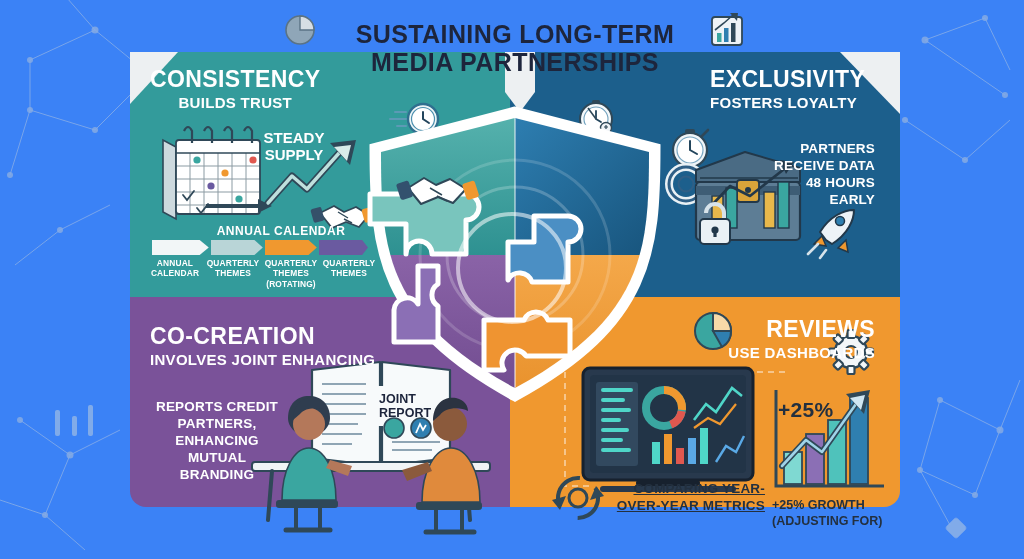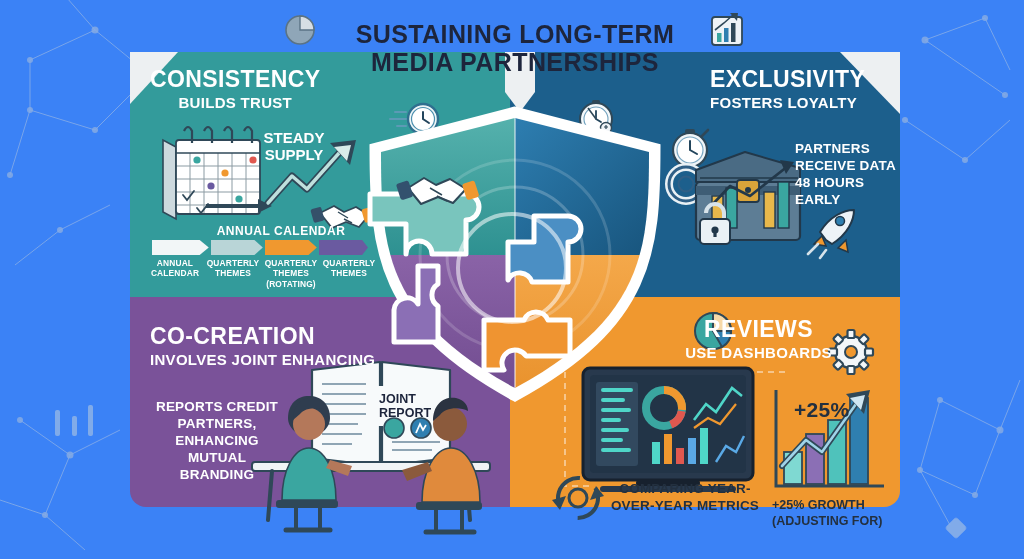--- a/index.html
+++ b/index.html
@@ -41,28 +41,28 @@
   .notch.lt{left:130px;top:52px;width:48px;height:52px;
     clip-path:polygon(0 0,100% 0,0 100%);}
 
   .heading{position:absolute;color:#ffffff;font-weight:bold;}
   .heading .h1{display:block;font-size:23px;letter-spacing:.4px;line-height:1.02;}
   .heading .h2{display:block;font-size:15px;letter-spacing:.3px;margin-top:3px;}
 
   .h-tl{left:150px;top:68px;text-align:center;}
   .h-tr{left:710px;top:68px;text-align:left;}
   .h-bl{left:150px;top:325px;text-align:left;}
-  .h-br{left:666px;top:318px;text-align:center;width:185px;}
+  .h-br{left:690px;top:318px;text-align:right;width:185px;}
 
   .body-txt{position:absolute;color:#fff;font-weight:bold;font-size:13.5px;
     line-height:1.26;letter-spacing:.2px;}
-  .b-tr{left:795px;top:140px;width:105px;text-align:left;}
+  .b-tr{left:770px;top:140px;width:105px;text-align:right;}
   .b-tr2{left:795px;top:253px;width:105px;text-align:center;}
   .b-bl{left:152px;top:398px;width:130px;text-align:center;}
-  .b-br{left:605px;top:480px;width:160px;text-align:center;color:#23303f;}
+  .b-br{left:605px;top:480px;width:160px;text-align:right;color:#23303f;text-decoration:underline;}
   .b-br-sub{position:absolute;left:772px;top:498px;width:120px;text-align:left;
     color:#23303f;font-weight:bold;font-size:12.5px;line-height:1.25;}
 
   .steady{position:absolute;left:258px;top:130px;width:72px;color:#fff;
     font-weight:bold;font-size:15px;line-height:1.1;text-align:center;}
 
   
   .cal-title{position:absolute;left:196px;top:224px;width:170px;text-align:center;
     color:#fff;font-weight:bold;font-size:12px;letter-spacing:.5px;}
   .tl-bar{position:absolute;left:152px;top:240px;width:218px;height:15px;display:flex;}
@@ -70,21 +70,21 @@
        clip-path:polygon(0 0,84% 0,100% 50%,84% 100%,0 100%);}
   .seg.s1{width:60px;background:#f2f6f7;}
   .seg.s2{width:55px;background:#b9d5d7;}
   .seg.s3{width:55px;background:#f0982f;}
   .seg.s4{width:52px;background:#6a5aa0;clip-path:polygon(0 0,88% 0,100% 50%,88% 100%,0 100%);}
   .tl-labels{position:absolute;left:146px;top:258px;width:232px;display:flex;}
   .tl-lab{flex:1;text-align:center;color:#fff;font-weight:bold;font-size:8.4px;
     line-height:1.22;letter-spacing:.15px;}
 
   .plus25{position:absolute;left:778px;top:398px;color:#23303f;
-    font-weight:bold;font-size:21px;letter-spacing:.3px;margin-left:16px;}
+    font-weight:bold;font-size:21px;letter-spacing:.3px;}
   .joint-rep{position:absolute;left:379px;top:392px;width:62px;text-align:left;
     color:#1d253c;font-weight:bold;font-size:12.5px;line-height:1.12;z-index:31;}
 
   svg{display:block;}
   .layer{position:absolute;inset:0;pointer-events:none;}
 </style>
 </head>
 <body>
 
 <div class="stage">

